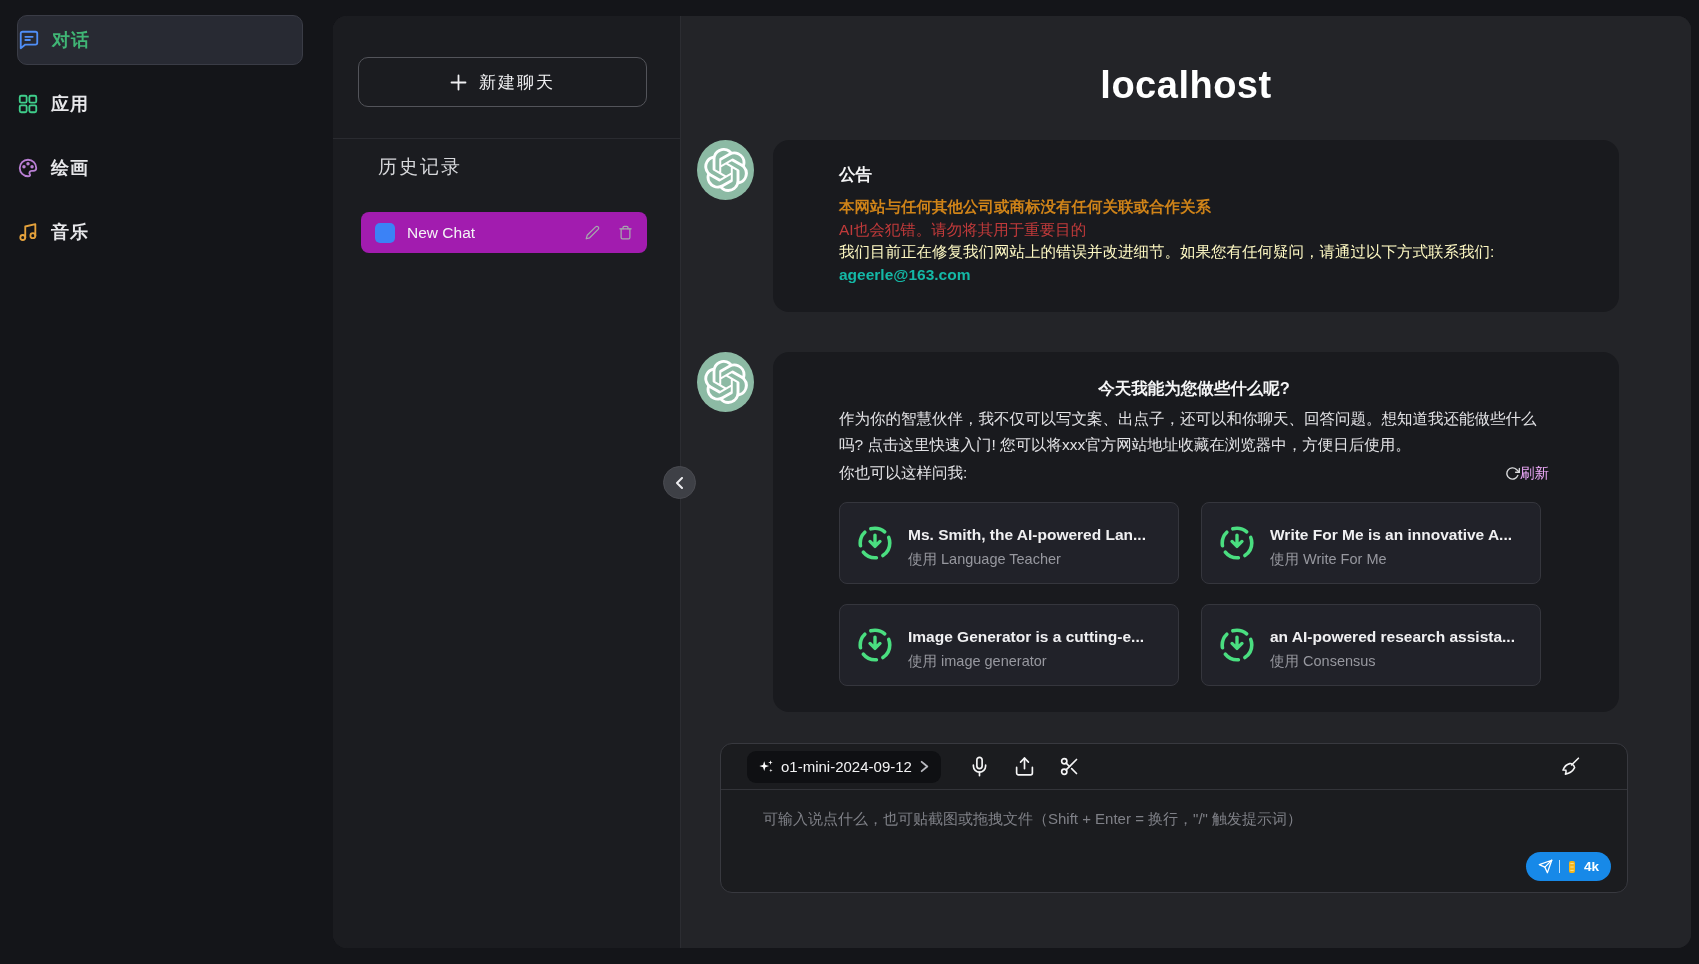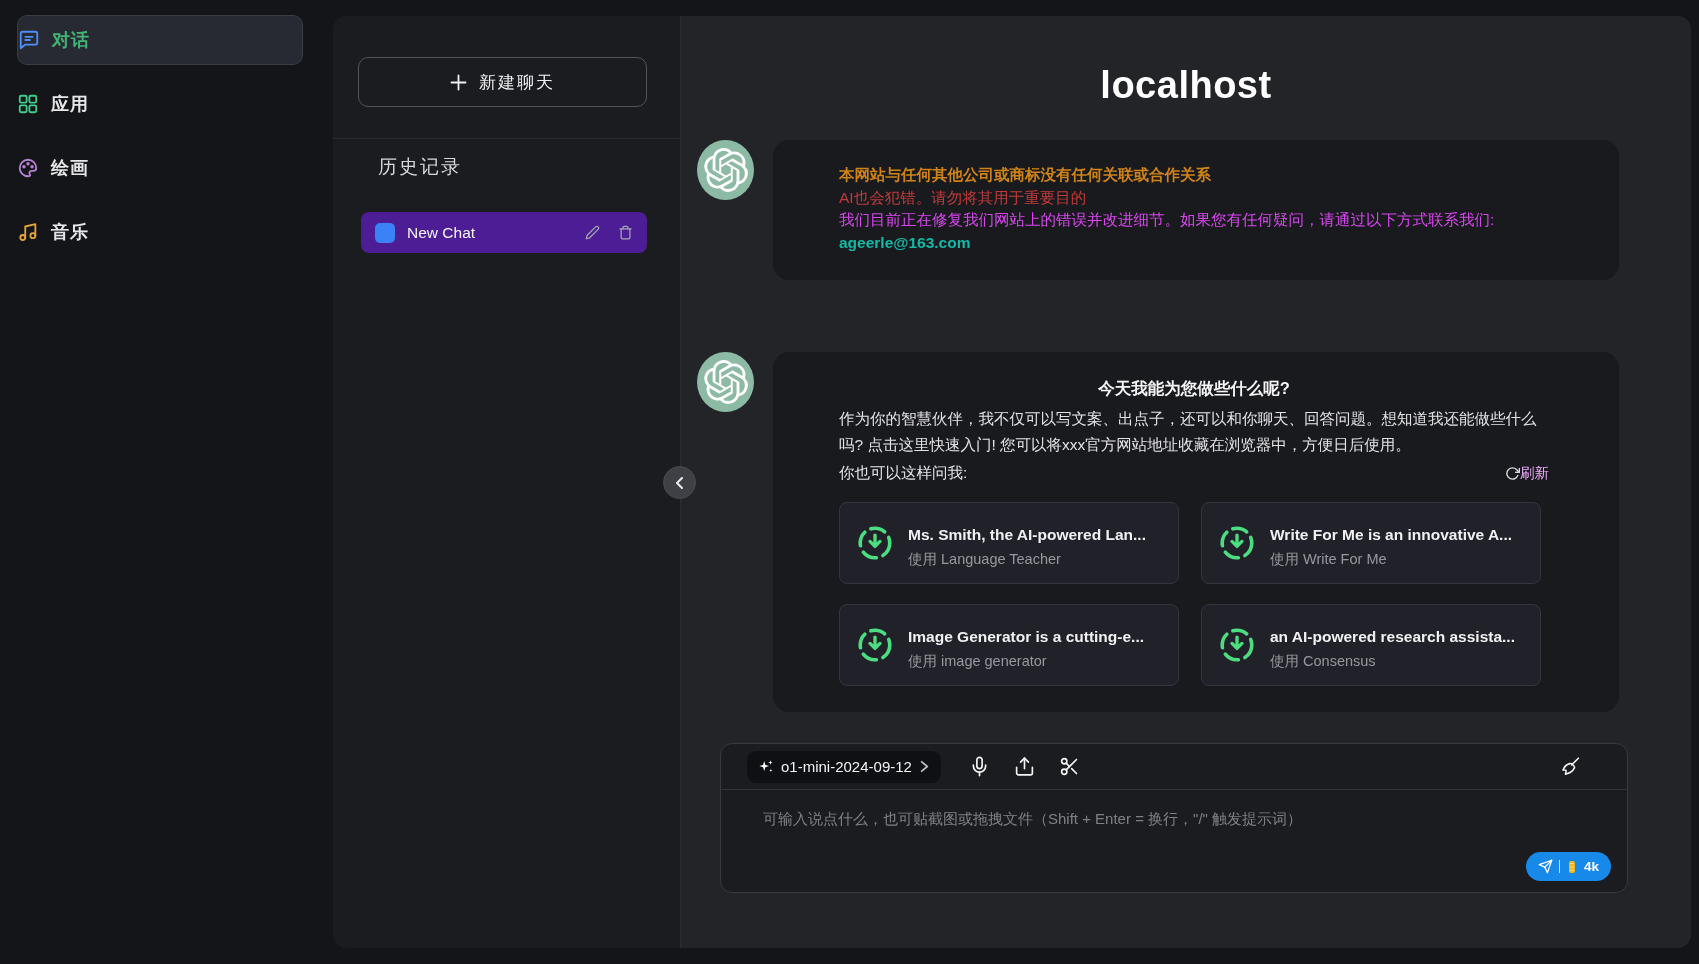--- a/index.html
+++ b/index.html
@@ -48,21 +48,21 @@
   .new-chat-btn {
     position:absolute; left:25px; top:41px; width:289px; height:50px;
     border:1px solid #53545a; border-radius:10px; background:transparent;
     display:flex; align-items:center; justify-content:center; gap:12px;
     color:#f0f0f2; font-size:17px; letter-spacing:2px; cursor:pointer;
   }
   .history-divider { position:absolute; left:0; right:0; top:122px; height:1px; background:#2a2b30; }
   .history-title { position:absolute; left:45px; top:138px; font-size:19px; color:#d6d7da; letter-spacing:2px; }
   .chat-row {
     position:absolute; left:28px; top:196px; width:286px; height:41px;
-    background:#4c1d95; border-radius:8px; display:flex; align-items:center;
+    background:#a21caf; border-radius:8px; display:flex; align-items:center;
     padding:0 14px; gap:12px; cursor:pointer;
   }
   .chat-row-avatar { width:20px; height:20px; border-radius:5px; background:#3b82f6; flex:0 0 20px; }
   .chat-row-title { flex:1; font-size:15.5px; color:#f4f4f6; }
   .chat-row .row-icon { width:15px; height:15px; color:#a6a7ad; cursor:pointer; }
   .chat-row .row-icon + .row-icon { margin-left:6px; }
 
   
   .collapse-btn {
     position:absolute; left:330px; top:450px; width:33px; height:33px; z-index:6;
@@ -81,21 +81,21 @@
     background:#8cbaa4; display:flex; align-items:center; justify-content:center;
   }
   .bubble {
     position:absolute; left:92px; width:846px; background:#191a1e;
     border-radius:16px; padding:24px 70px 26px 66px;
   }
   .bubble-heading { font-size:16.5px; font-weight:700; color:#f5f5f6; margin-bottom:10px; }
   .ann-line { font-size:15.5px; line-height:22.5px; }
   .ann-disclaimer { color:#cf8318; font-weight:700; }
   .ann-warning { color:#c03a3a; }
-  .ann-notice { color:#d946ef; }
+  .ann-notice { color:#fef9c3; }
   .ann-email { color:#14b8a6; cursor:pointer;font-weight:bold; }
 
   .welcome-body { font-size:15.5px; line-height:26px; color:#e3e3e6; }
   .ask-row { display:flex; justify-content:space-between; align-items:center; margin-top:2px; }
   .ask-hint { font-size:15.5px; line-height:26px; color:#e3e3e6; }
   .refresh-btn { display:flex; align-items:center; color:#f0abfc; font-size:14.5px; cursor:pointer; }
 
   .suggest-grid {
     margin-top:16px; display:grid;
     grid-template-columns:340px 340px; grid-auto-rows:82px; gap:20px 22px;
@@ -234,20 +234,21 @@
   <div class="chat-col">
     <div class="chat-title">localhost</div>
 
     <div class="msg">
       <div class="avatar" style="top:124px;">
         <svg width="44" height="44" viewBox="0 0 24 24" fill="#ffffff">
           <path d="M22.2819 9.8211a5.9847 5.9847 0 0 0-.5157-4.9108 6.0462 6.0462 0 0 0-6.5098-2.9A6.0651 6.0651 0 0 0 4.9807 4.1818a5.9847 5.9847 0 0 0-3.9977 2.9 6.0462 6.0462 0 0 0 .7427 7.0966 5.98 5.98 0 0 0 .511 4.9107 6.051 6.051 0 0 0 6.5146 2.9001A5.9847 5.9847 0 0 0 13.2599 24a6.0557 6.0557 0 0 0 5.7718-4.2058 5.9894 5.9894 0 0 0 3.9977-2.9001 6.0557 6.0557 0 0 0-.7475-7.073zm-9.022 12.6081a4.4755 4.4755 0 0 1-2.8764-1.0408l.1419-.0804 4.7783-2.7582a.7948.7948 0 0 0 .3927-.6813v-6.7369l2.02 1.1686a.071.071 0 0 1 .038.052v5.5826a4.504 4.504 0 0 1-4.4945 4.4944zm-9.6607-4.1254a4.4708 4.4708 0 0 1-.5346-3.0137l.142.0852 4.783 2.7582a.7712.7712 0 0 0 .7806 0l5.8428-3.3685v2.3324a.0804.0804 0 0 1-.0332.0615L9.74 19.9502a4.4992 4.4992 0 0 1-6.1408-1.6464zM2.3408 7.8956a4.485 4.485 0 0 1 2.3655-1.9728V11.6a.7664.7664 0 0 0 .3879.6765l5.8144 3.3543-2.0201 1.1685a.0757.0757 0 0 1-.071 0l-4.8303-2.7865A4.504 4.504 0 0 1 2.3408 7.8956zm16.5963 3.8558L13.1038 8.364 15.1192 7.2a.0757.0757 0 0 1 .071 0l4.8303 2.7913a4.4944 4.4944 0 0 1-.6765 8.1042v-5.6772a.79.79 0 0 0-.407-.667zm2.0107-3.0231l-.142-.0852-4.7735-2.7818a.7759.7759 0 0 0-.7854 0L9.409 9.2297V6.8974a.0662.0662 0 0 1 .0284-.0615l4.8303-2.7866a4.4992 4.4992 0 0 1 6.6802 4.66zM8.3065 12.863l-2.02-1.1638a.0804.0804 0 0 1-.038-.0567V6.0742a4.4992 4.4992 0 0 1 7.3757-3.4537l-.142.0805L8.704 5.459a.7948.7948 0 0 0-.3927.6813zm1.0976-2.3654l2.602-1.4998 2.6069 1.4998v2.9994l-2.5974 1.4997-2.6067-1.4997z"></path>
         </svg>
       </div>
       <div class="bubble" style="top:124px;">
+        <div class="bubble-heading">公告</div>
         <div class="ann-line ann-disclaimer">本网站与任何其他公司或商标没有任何关联或合作关系</div>
         <div class="ann-line ann-warning">AI也会犯错。请勿将其用于重要目的</div>
         <div class="ann-line ann-notice">我们目前正在修复我们网站上的错误并改进细节。如果您有任何疑问，请通过以下方式联系我们:</div>
         <div class="ann-line ann-email">ageerle@163.com</div>
       </div>
     </div>
 
     <div class="msg">
       <div class="avatar" style="top:336px;">
         <svg width="44" height="44" viewBox="0 0 24 24" fill="#ffffff">

